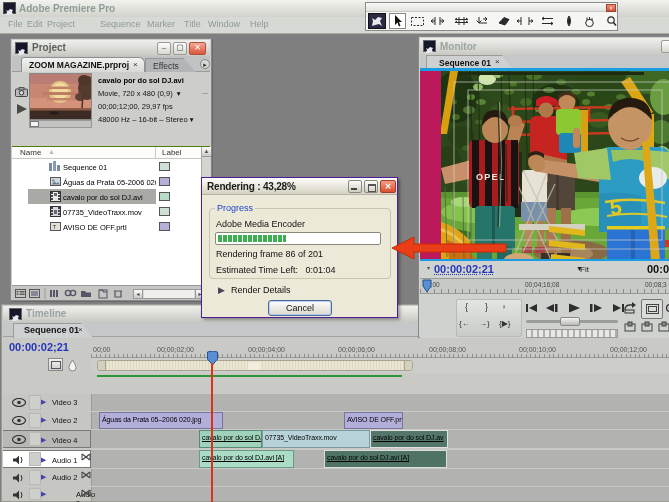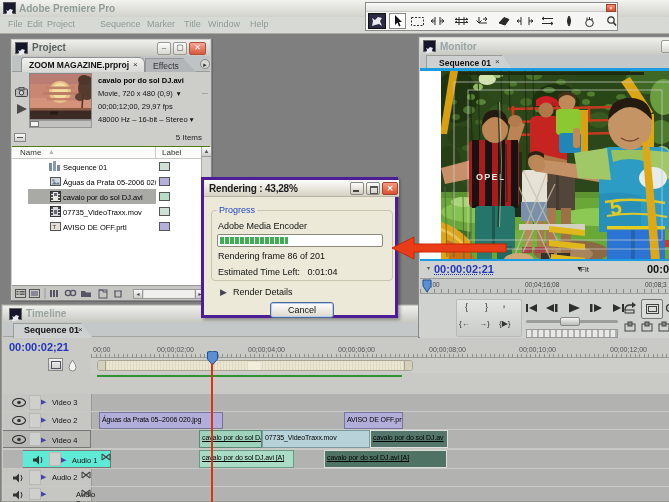--- a/index.html
+++ b/index.html
@@ -114,21 +114,21 @@
     </div>
     <div class="abs trackhead" style="left:0;top:53px;width:88px;height:18px;background:#b8b8b5;border:1px solid #777;border-left:none;box-sizing:border-box;">
         <div class="abs" style="left:26px;top:1px;width:12px;height:86%;background:#cfcfcc;border:1px solid #b8b8b4;box-sizing:border-box;"></div>
       <svg class="abs" style="left:9px;top:4px;" width="14" height="9" viewBox="0 0 14 9">
           <ellipse cx="7" cy="4.5" rx="6.5" ry="4" fill="none" stroke="#333" stroke-width="1.2"></ellipse>
           <circle cx="7" cy="4.5" r="1.8" fill="#333"></circle>
         </svg>
       <span class="abs" style="left:38px;top:5px;font-size:7px;color:#44a;">▶</span>
       <span class="abs" style="left:49px;top:5px;font-size:7.5px;color:#111;">Video 4</span>
     </div>
-    <div class="abs trackhead" style="left:0;top:73px;width:88px;height:18px;background:#5eead4;border:1px solid #777;border-left:none;box-sizing:border-box;margin-left:20px;">
+    <div class="abs trackhead" style="left:0;top:73px;width:88px;height:18px;background:#ffffff;border:1px solid #777;border-left:none;box-sizing:border-box;">
         <div class="abs" style="left:26px;top:1px;width:12px;height:86%;background:#cfcfcc;border:1px solid #b8b8b4;box-sizing:border-box;"></div>
       <svg class="abs" style="left:9px;top:4px;" width="12" height="10" viewBox="0 0 12 10">
           <path d="M1 3.5 L4 3.5 L7 0.5 L7 9.5 L4 6.5 L1 6.5 Z" fill="#333"></path>
           <path d="M9 2 Q11 5 9 8" stroke="#333" fill="none"></path>
         </svg>
       <span class="abs" style="left:38px;top:5px;font-size:7px;color:#44a;">▶</span>
       <span class="abs" style="left:49px;top:5px;font-size:7.5px;color:#111;">Audio 1</span>
       <svg class="abs" style="left:78px;top:2px;" width="10" height="8" viewBox="0 0 10 8">
           <path d="M1 1 L9 7 M9 1 L1 7" stroke="#444" stroke-width="1.2"></path>
           <path d="M1 1 L1 7 M9 1 L9 7" stroke="#444" stroke-width="1"></path>
@@ -236,26 +236,20 @@
       <div class="abs" style="left:0;top:0;width:9px;height:6px;background:#f4f4f2;border:1px solid #777;box-sizing:border-box;"></div>
     </div>
 
     <div class="abs" style="left:86px;top:4px;font-size:7.5px;font-weight:bold;color:#000;white-space:nowrap;">cavalo por do sol DJ.avi</div>
     <div class="abs" style="left:86px;top:17px;font-size:7.5px;color:#111;white-space:nowrap;">Movie, 720 x 480 (0,9)&nbsp;&nbsp;▾</div>
     <div class="abs" style="left:86px;top:30px;font-size:7.5px;color:#111;white-space:nowrap;">00;00;12;00, 29,97 fps</div>
     <div class="abs" style="left:86px;top:43px;font-size:7.5px;color:#111;white-space:nowrap;">48000 Hz – 16-bit – Stereo&nbsp;▾</div>
     <div class="abs" style="left:190px;top:16px;font-size:7px;color:#333;">...</div>
   </div>
 
-  <div class="abs" style="left:1px;top:92px;width:198px;height:15px;background:#cdcdca;">
-    <div class="abs" style="left:2px;top:2px;width:12px;height:9px;background:linear-gradient(#fafafa,#d0d0cc);border:1px solid #888;box-sizing:border-box;">
-        <div style="width:6px;height:1px;background:#555;margin:3px auto 0;"></div>
-      </div>
-    <div class="abs" style="right:8px;top:2px;font-size:8px;color:#222;">5 Items</div>
-  </div>
 
   <div class="abs" style="left:1px;top:107px;width:198px;height:139px;background:#fff;border-top:1px solid #4d7c0f;box-sizing:border-box;">
 
     <div class="abs" style="right:0;top:0;width:9px;height:139px;background:#d4d4d0;border-left:1px solid #aaa;box-sizing:border-box;">
       <div style="width:9px;height:10px;background:linear-gradient(#fafafa,#ccc);border-bottom:1px solid #999;font-size:6px;text-align:center;line-height:9px;color:#555;box-sizing:border-box;">▲</div>
     </div>
 
     <div class="abs" style="left:0;top:0;width:189px;height:12px;background:#fcfcfa;border-bottom:1px solid #c8c8c4;box-sizing:border-box;">
       <span class="abs" style="left:8px;top:1px;font-size:8px;color:#333;">Name</span>
       <span class="abs" style="left:36px;top:1px;font-size:7px;color:#b8b8b4;">▲</span>
@@ -369,21 +363,21 @@
 
   <div class="abs" style="left:1px;top:18px;width:250px;height:13px;background:#c4c8c9;">
     <div class="abs" style="left:6px;top:0;width:86px;height:13px;background:#cdd1d2;border:1px solid #9a9a96;border-bottom:none;clip-path:polygon(0 0,76px 0,86px 100%,0 100%);">
       <span style="position:absolute;left:12px;top:1.5px;font-size:8.5px;font-weight:bold;color:#111;">Sequence 01</span>
       <span style="position:absolute;left:68px;top:1px;font-size:8px;color:#333;">×</span>
     </div>
   </div>
 
   <div class="abs" style="left:1px;top:31px;width:250px;height:2.5px;background:#1b9be0;"></div>
 
-  <div class="abs" style="left:1px;top:33.5px;width:224px;height:188.5px;background:#ffffff;">
+  <div class="abs" style="left:1px;top:33.5px;width:224px;height:188.5px;background:#be185d;">
     <svg class="abs" style="left:21px;top:0;" width="229" height="189" viewBox="440 69 229 189" preserveAspectRatio="none">
 
       <rect x="440" y="69" width="229" height="189" fill="#2c4719"></rect>
       <g>
         <ellipse cx="455" cy="95" rx="22" ry="26" fill="#1f3511"></ellipse>
         <ellipse cx="515" cy="85" rx="30" ry="22" fill="#2c4a1a"></ellipse>
         <ellipse cx="555" cy="100" rx="24" ry="18" fill="#1d330f"></ellipse>
         <ellipse cx="600" cy="85" rx="28" ry="20" fill="#294617"></ellipse>
         <ellipse cx="648" cy="78" rx="24" ry="14" fill="#3f6825"></ellipse>
         <ellipse cx="663" cy="95" rx="14" ry="18" fill="#6a9c40"></ellipse>
@@ -640,21 +634,21 @@
           <rect x="19" y="3" width="10" height="7"></rect>
             <rect x="22" y="1" width="4" height="4" fill="#888"></rect>
           <rect x="36" y="3" width="10" height="7"></rect>
             <rect x="39" y="1" width="4" height="4" fill="#888"></rect>
         </g>
       </svg>
     </div>
   </div>
 </div>
 
-<div class="abs" id="renderdlg" style="left:201px;top:177px;width:197px;height:141px;background:#ece9d8;border:3px solid #4c1d95;box-shadow:2px 2px 3px rgba(0,0,0,0.35);box-sizing:border-box;">
+<div class="abs" id="renderdlg" style="left:201px;top:177px;width:197px;height:141px;background:#ece9d8;border:1px solid #4c1d95;box-shadow:2px 2px 3px rgba(0,0,0,0.35);box-sizing:border-box;">
 
   <div class="abs" style="left:0;top:0;width:195px;height:17px;background:linear-gradient(#fdfdfb,#d6d2c2);border-bottom:1px solid #b8b4a4;box-sizing:border-box;">
     <span class="abs" style="left:5px;top:3px;font-size:10px;font-weight:bold;color:#1a1a1a;letter-spacing:-0.2px;">Rendering : 43,28%</span>
     <div class="abs" style="left:146px;top:2px;width:14px;height:13px;border:1px solid #8a8a84;border-radius:2px;background:linear-gradient(#fbfbf9,#d2cec0);box-sizing:border-box;">
         <div style="position:absolute;left:2px;bottom:2px;width:6px;height:2px;background:#444;"></div>
       </div>
     <div class="abs" style="left:162px;top:2px;width:14px;height:13px;border:1px solid #8a8a84;border-radius:2px;background:linear-gradient(#fbfbf9,#d2cec0);box-sizing:border-box;">
         <div style="position:absolute;left:3px;top:3px;width:6px;height:5px;border:1px solid #555;border-top-width:2px;"></div>
       </div>
     <div class="abs" style="left:178px;top:2px;width:16px;height:13px;border:1px solid #a04030;border-radius:2px;background:linear-gradient(#f59a82,#d9502e);box-sizing:border-box;color:#fff;font-size:8px;font-weight:bold;text-align:center;line-height:11px;">✕</div>

